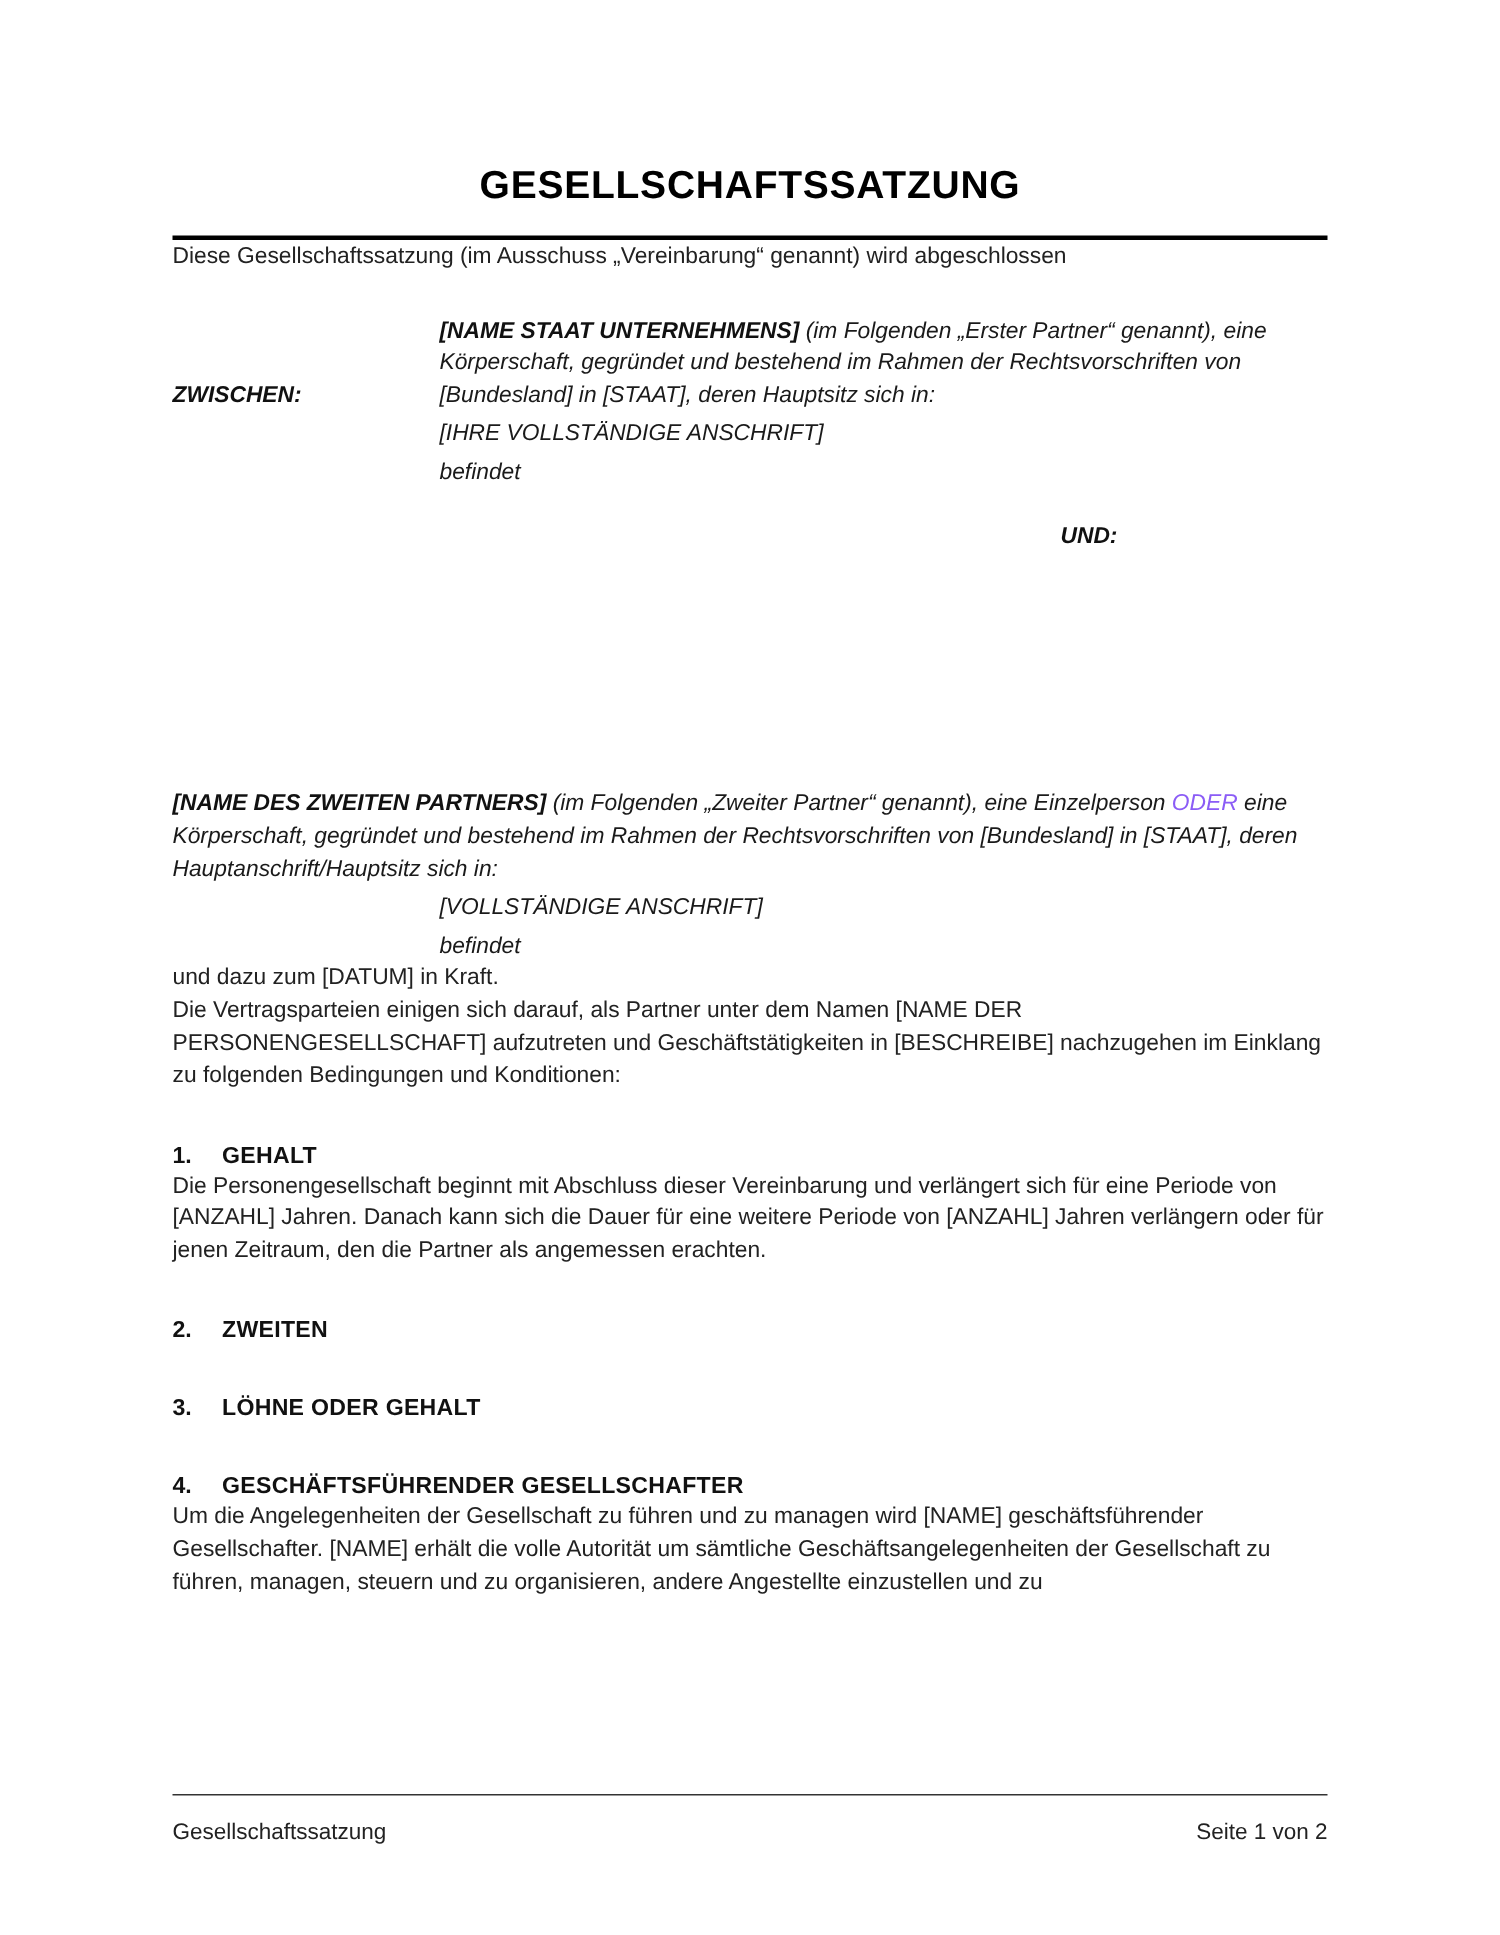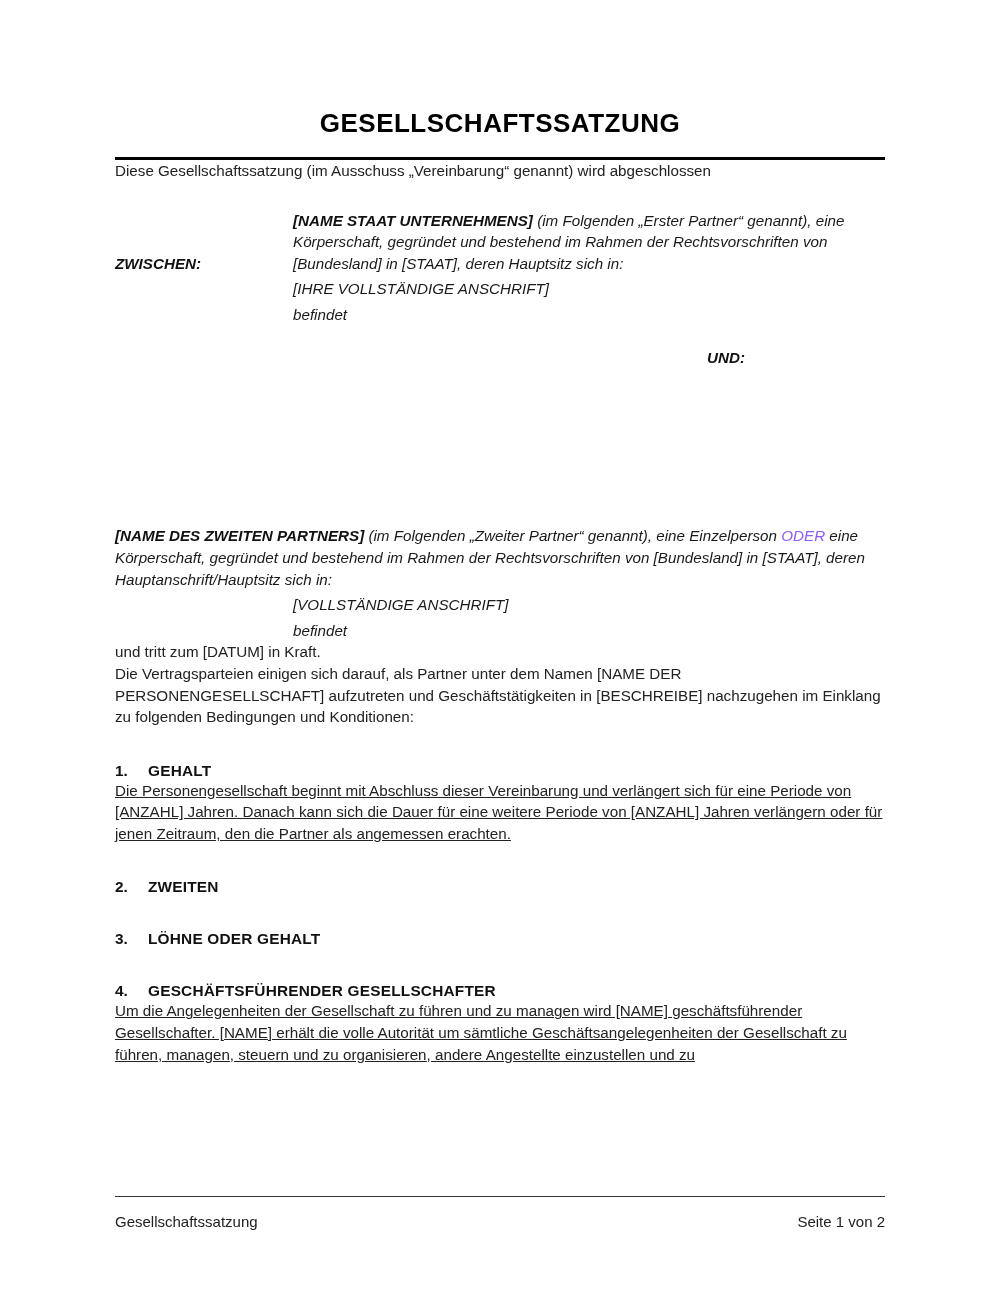--- a/index.html
+++ b/index.html
@@ -94,21 +94,20 @@
   .section-num {
     width: 33px;
     flex: 0 0 33px;
   }
   .section-title {
     flex: 1 1 auto;
     letter-spacing: 0.2px;
   }
   .section-body {
     margin-top: 18px;
-    text-decoration: underline;
   }
   .footer {
     position: absolute;
     left: 115px;
     top: 1196px;
     width: 770px;
   }
   .footer-rule {
     border-top: 1.5px solid #333;
     width: 770px;
@@ -164,21 +163,21 @@
         <div class="party-body">[VOLLSTÄNDIGE ANSCHRIFT]</div>
       </div>
 
       <div class="party-row sub-line">
         <div class="party-label"></div>
         <div class="party-body">befindet</div>
       </div>
 
     </div>
 
-    <p class="para para-gap">und tritt zum [DATUM] in Kraft.</p>
+    <p class="para para-gap">und dazu zum [DATUM] in Kraft.</p>
 
     <p class="para para-gap">Die Vertragsparteien einigen sich darauf, als Partner unter dem Namen [NAME DER PERSONENGESELLSCHAFT] aufzutreten und Geschäftstätigkeiten in [BESCHREIBE] nachzugehen im Einklang zu folgenden Bedingungen und Konditionen:</p>
 
     <div class="section-heading">
       <span class="section-num">1.</span>
       <span class="section-title">GEHALT</span>
     </div>
     <p class="para section-body">Die Personengesellschaft beginnt mit Abschluss dieser Vereinbarung und verlängert sich für eine Periode von [ANZAHL] Jahren. Danach kann sich die Dauer für eine weitere Periode von [ANZAHL] Jahren verlängern oder für jenen Zeitraum, den die Partner als angemessen erachten.</p>
 
     <div class="section-heading">

